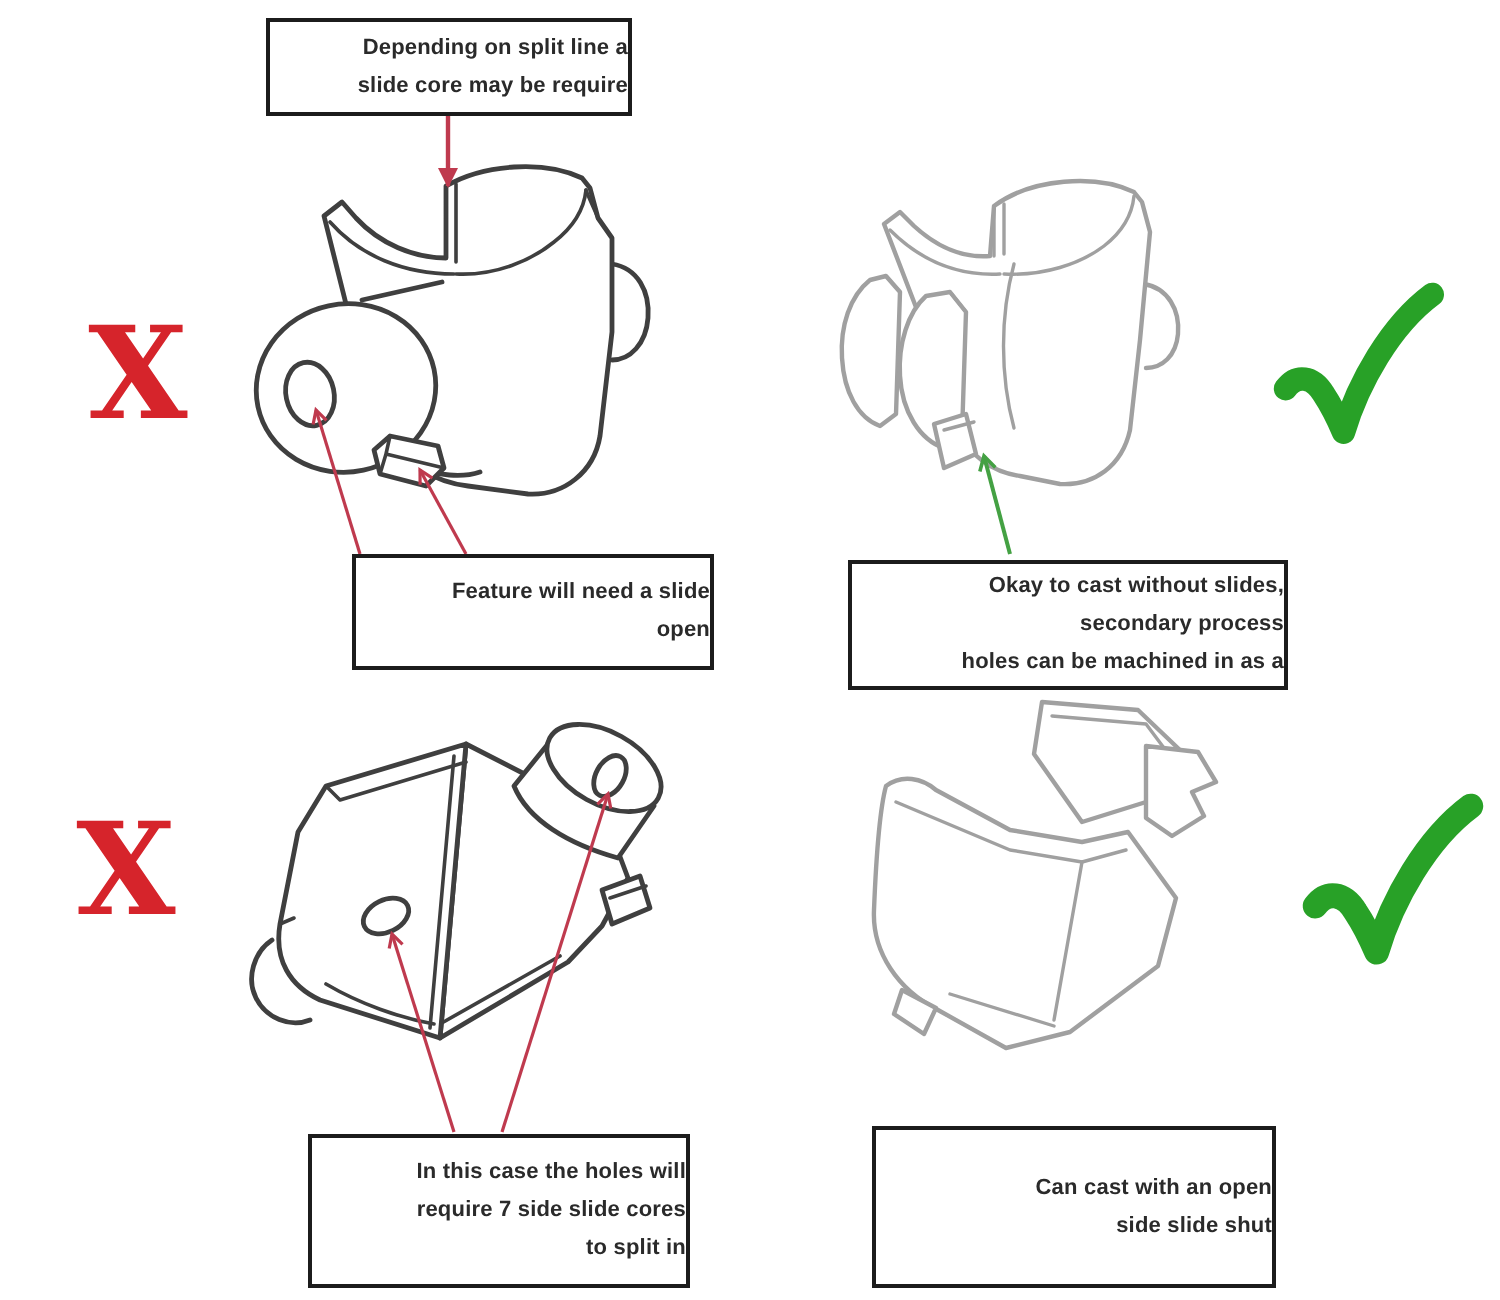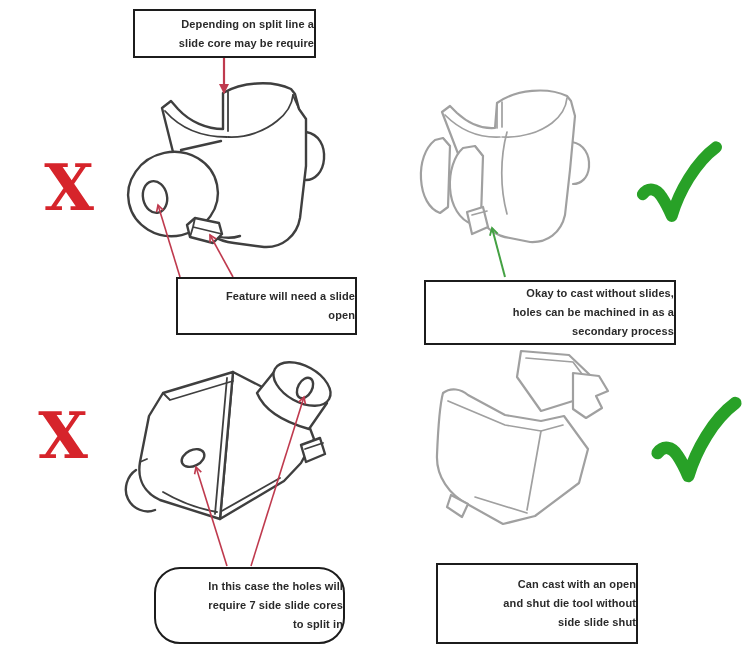--- a/index.html
+++ b/index.html
@@ -47,35 +47,34 @@
   <div class="note-box" style="left:133px;top:9px;width:183px;height:49px;">
     <div>Depending on split line a</div>
     <div>slide core may be require</div>
   </div>
 
   <div class="note-box" style="left:140px;top:277px;width:181px;height:58px;margin-left:36px;">
     <div>Feature will need a slide</div>
     <div>open</div>
   </div>
 
-  <div class="note-box" style="left:424px;top:280px;width:252px;height:65px;">
+  <div class="note-box" style="left:424px;top:280px;width:220px;height:65px;">
     <div>Okay to cast without slides,</div>
+    <div>secondary process</div>
     <div>holes can be machined in as a</div>
-    <div>secondary process</div>
   </div>
 
-  <div class="note-box" style="left:154px;top:567px;width:191px;height:77px;border-radius:26px;">
+  <div class="note-box" style="left:154px;top:567px;width:191px;height:77px;">
     <div>In this case the holes will</div>
     <div>require 7 side slide cores</div>
     <div>to split in</div>
   </div>
 
   <div class="note-box" style="left:436px;top:563px;width:202px;height:81px;">
     <div>Can cast with an open</div>
-    <div>and shut die tool without</div>
     <div>side slide shut</div>
   </div>
 
   <div class="x-mark" style="left:37px;top:152px;">X</div>
   <div class="x-mark" style="left:31px;top:400px;">X</div>
 
   <svg class="check-svg" style="left:633px;top:140px;" width="92" height="86" viewBox="0 0 100 95">
     <path class="check-path" d="M10,60 C16,52 25,53 31,63 C35,69 39,77 42,84 C50,57 68,25 91,8"></path>
   </svg>
   <svg class="check-svg" style="left:648px;top:392px;" width="96" height="98" viewBox="0 0 100 95">

